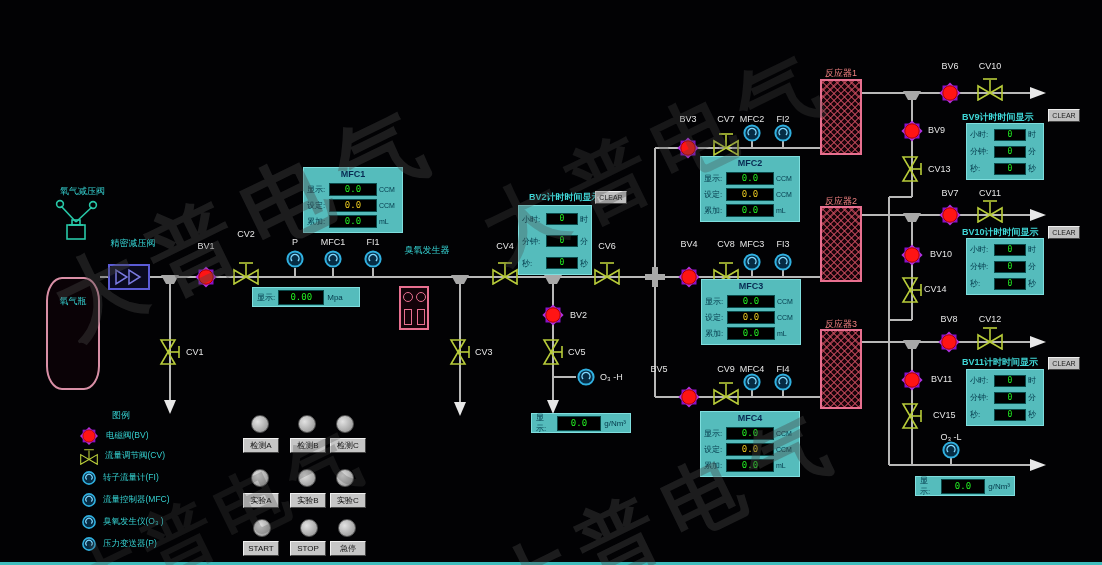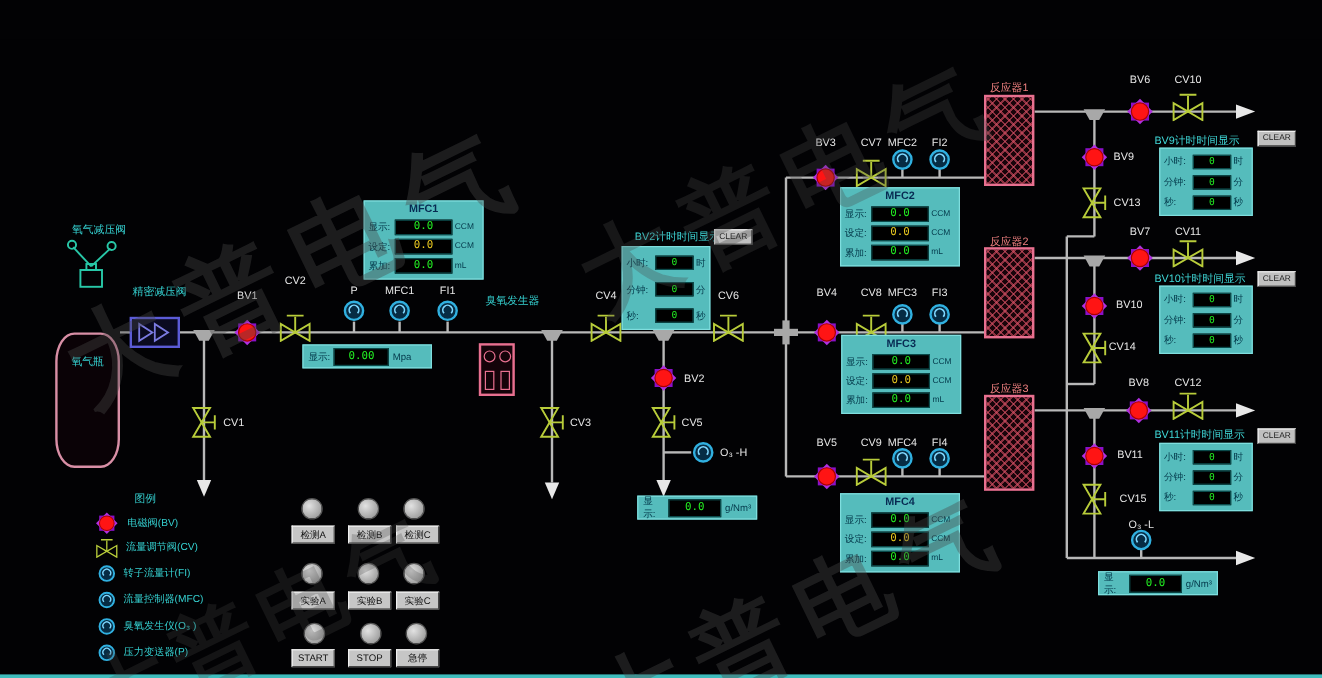--- a/index.html
+++ b/index.html
@@ -50,21 +50,21 @@
   .munit{font-size:7px;}
   .led{display:inline-block;background:#000;border:1px solid #0a4a4a;
        font-family:"DejaVu Sans Mono",monospace;text-align:center;}
   .led.g{color:#22ee22;} .led.y{color:#e8c820;}
   .mled{width:46px;height:11px;font-size:9px;line-height:11px;}
   .tpanel{position:absolute;background:#55bcbc;border:1px solid #7fdede;z-index:7;
           font-size:8px;color:#03384a;padding:2px 3px;box-sizing:border-box;}
   .trow{display:flex;align-items:center;gap:2px;}
   .tlab{width:22px;}
   .tled{width:30px;height:10px;font-size:8px;line-height:10px;}
-  .ttitle{position:absolute;z-index:7;color:#3fd6d6;font-size:9px;font-weight:normal;white-space:nowrap;}
+  .ttitle{position:absolute;z-index:7;color:#3fd6d6;font-size:9px;font-weight:bold;white-space:nowrap;}
   .clearbtn{position:absolute;z-index:8;width:30px;height:11px;background:#c0c0c0;
             border-top:1px solid #eee;border-left:1px solid #eee;border-right:1px solid #444;border-bottom:1px solid #444;
             font-size:7px;line-height:11px;text-align:center;color:#222;cursor:pointer;}
   .disp{position:absolute;background:#55bcbc;border:1px solid #7fdede;z-index:7;height:20px;
         display:flex;align-items:center;gap:3px;padding:0 4px;box-sizing:border-box;font-size:8px;color:#03384a;}
   .dled{width:44px;height:13px;font-size:9px;line-height:13px;}
   
   .legtitle{position:absolute;z-index:6;color:#35d0d0;font-size:9px;}
   .legitem{position:absolute;z-index:6;display:flex;align-items:center;gap:6px;color:#35d0d0;font-size:8.5px;}
   
@@ -286,21 +286,21 @@
       </svg>
     <div class="tag" style="left:752px;top:206px">MFC3</div>
     <svg class="v" style="left:742px;top:219px" width="20" height="20">
         <use href="#s-inst"></use>
       </svg>
     <div class="tag" style="left:783px;top:206px">FI3</div>
     <svg class="v" style="left:773px;top:219px" width="20" height="20">
         <use href="#s-inst"></use>
       </svg>
 
-    <div class="tag" style="left:689px;top:331px">BV5</div>
+    <div class="tag" style="left:659px;top:331px">BV5</div>
     <svg class="v" style="left:676px;top:351px" width="26" height="26">
         <use href="#s-bv"></use>
       </svg>
     <div class="tag" style="left:726px;top:331px">CV9</div>
     <svg class="v" style="left:712px;top:346px" width="28" height="26">
         <use href="#s-cvh"></use>
       </svg>
     <div class="tag" style="left:752px;top:331px">MFC4</div>
     <svg class="v" style="left:742px;top:339px" width="20" height="20">
         <use href="#s-inst"></use>

